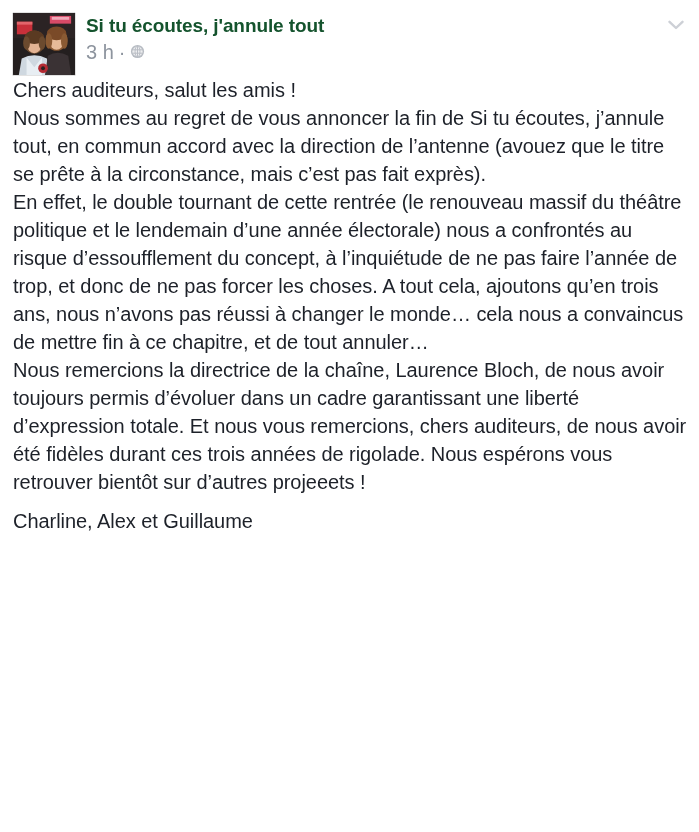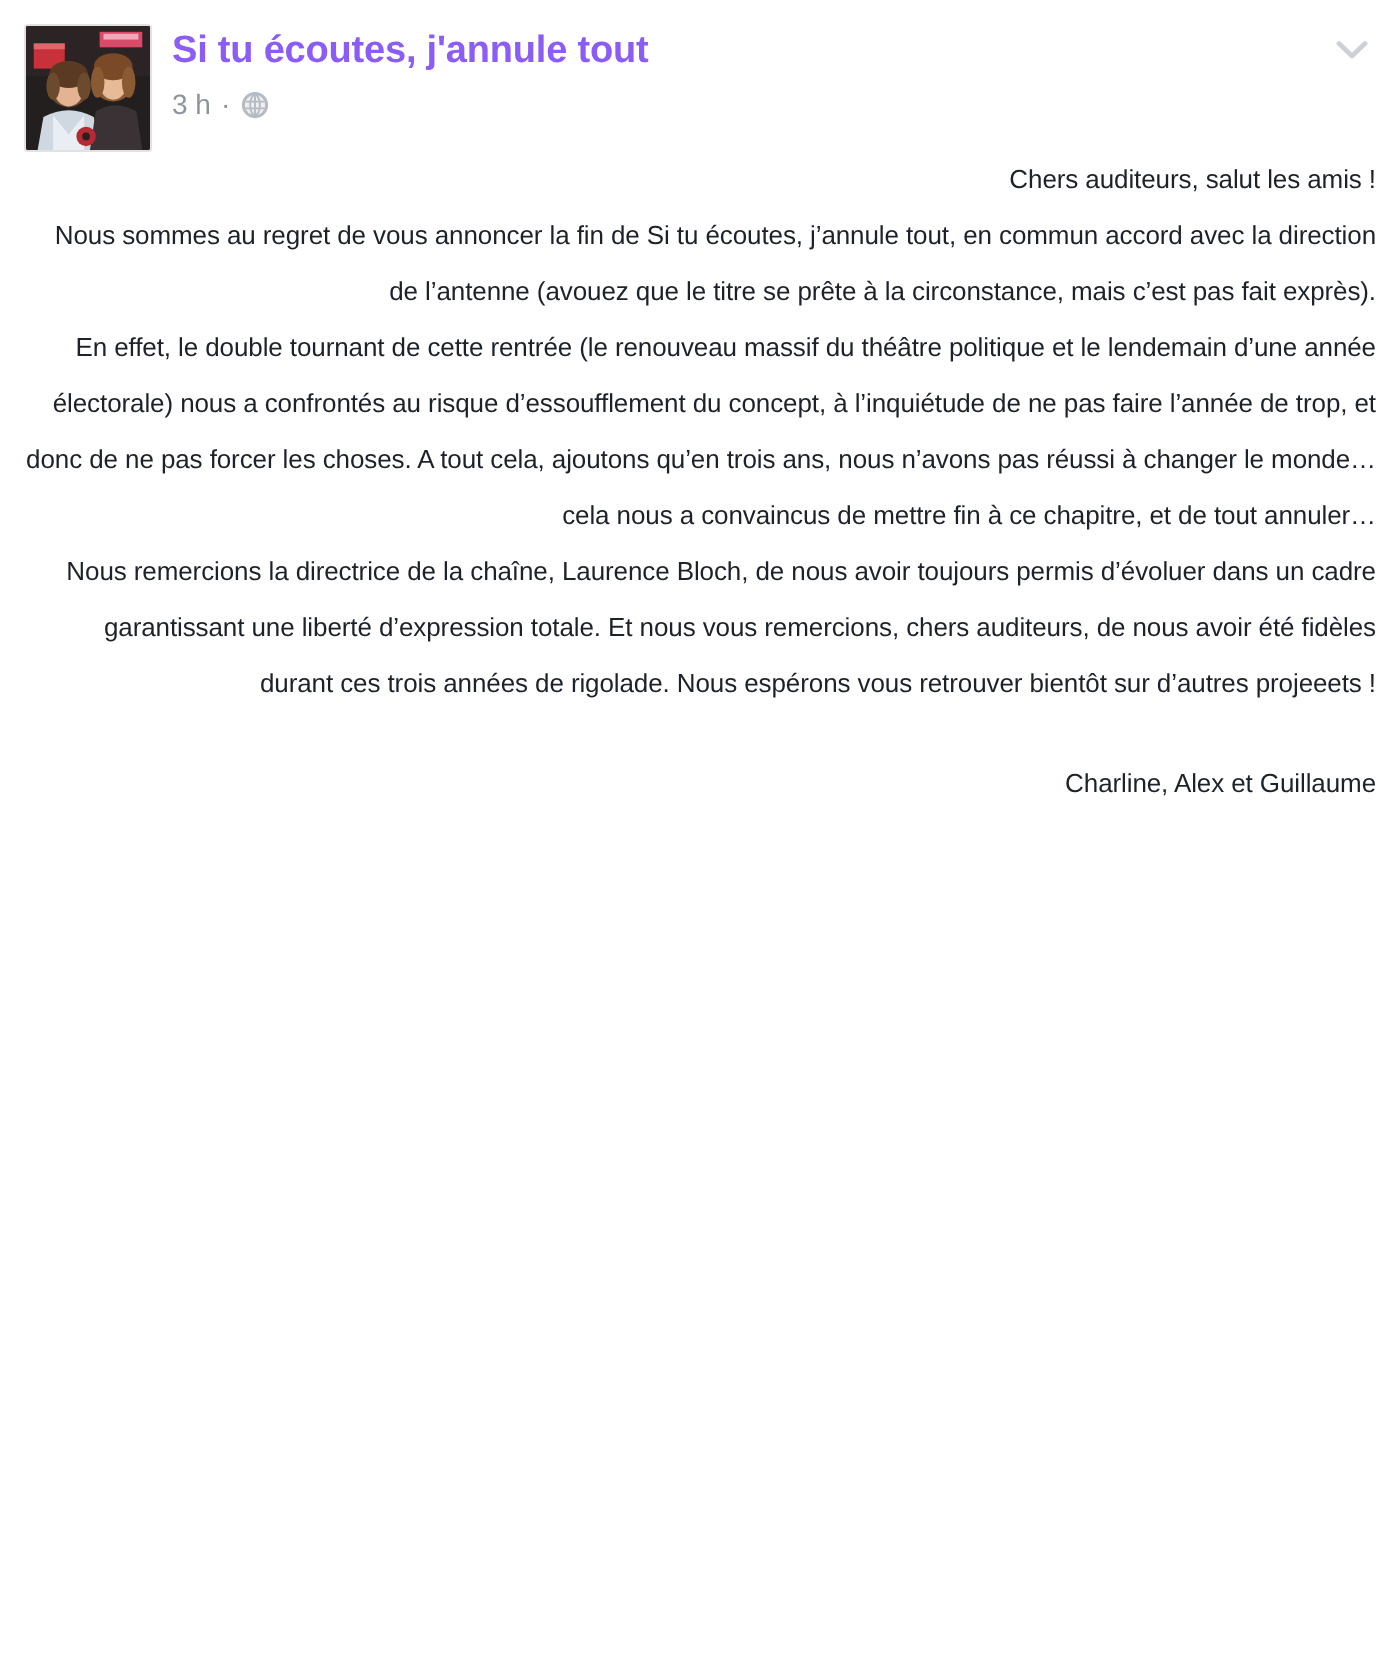--- a/index.html
+++ b/index.html
@@ -48,29 +48,29 @@
     margin-left: 10px;
     padding-top: 2px;
     display: flex;
     flex-direction: column;
     justify-content: flex-start;
   }
   .page-title {
     font-size: 19px;
     line-height: 23px;
     font-weight: bold;
-    color: #8b5cf6;
+    color: #14532d;
     letter-spacing: -0.1px;
     white-space: nowrap;
   }
   .meta-row {
     margin-top: 7px;
     display: flex;
-    align-items: flex-end;
-    font-size: 14px;
+    align-items: flex-start;
+    font-size: 20px;
     line-height: 16px;
     color: #8d949e;
   }
   .meta-time { white-space: nowrap; }
   .meta-dot {
     margin: 0 5px;
     color: #8d949e;
   }
   .globe-icon {
     display: inline-block;
@@ -89,33 +89,32 @@
     display: flex;
     align-items: center;
     justify-content: center;
     cursor: pointer;
   }
   .chevron-btn svg { display: block; }
 
   
   .post-body {
     padding: 0 11px 0 13px;
-    font-size: 13px;
+    font-size: 20px;
     line-height: 28px;
     color: #1d2129;
     letter-spacing: -0.05px;
-    text-align: right;
   }
   .post-body p {
     margin: 0;
     padding: 0;
     white-space: pre-wrap;
   }
   .post-body p.signature {
-    margin-top: 22px;
+    margin-top: 11px;
   }
 </style>
 </head>
 <body>
 
 <div class="post">
 
   <div class="post-header">
 
     <div class="avatar">

